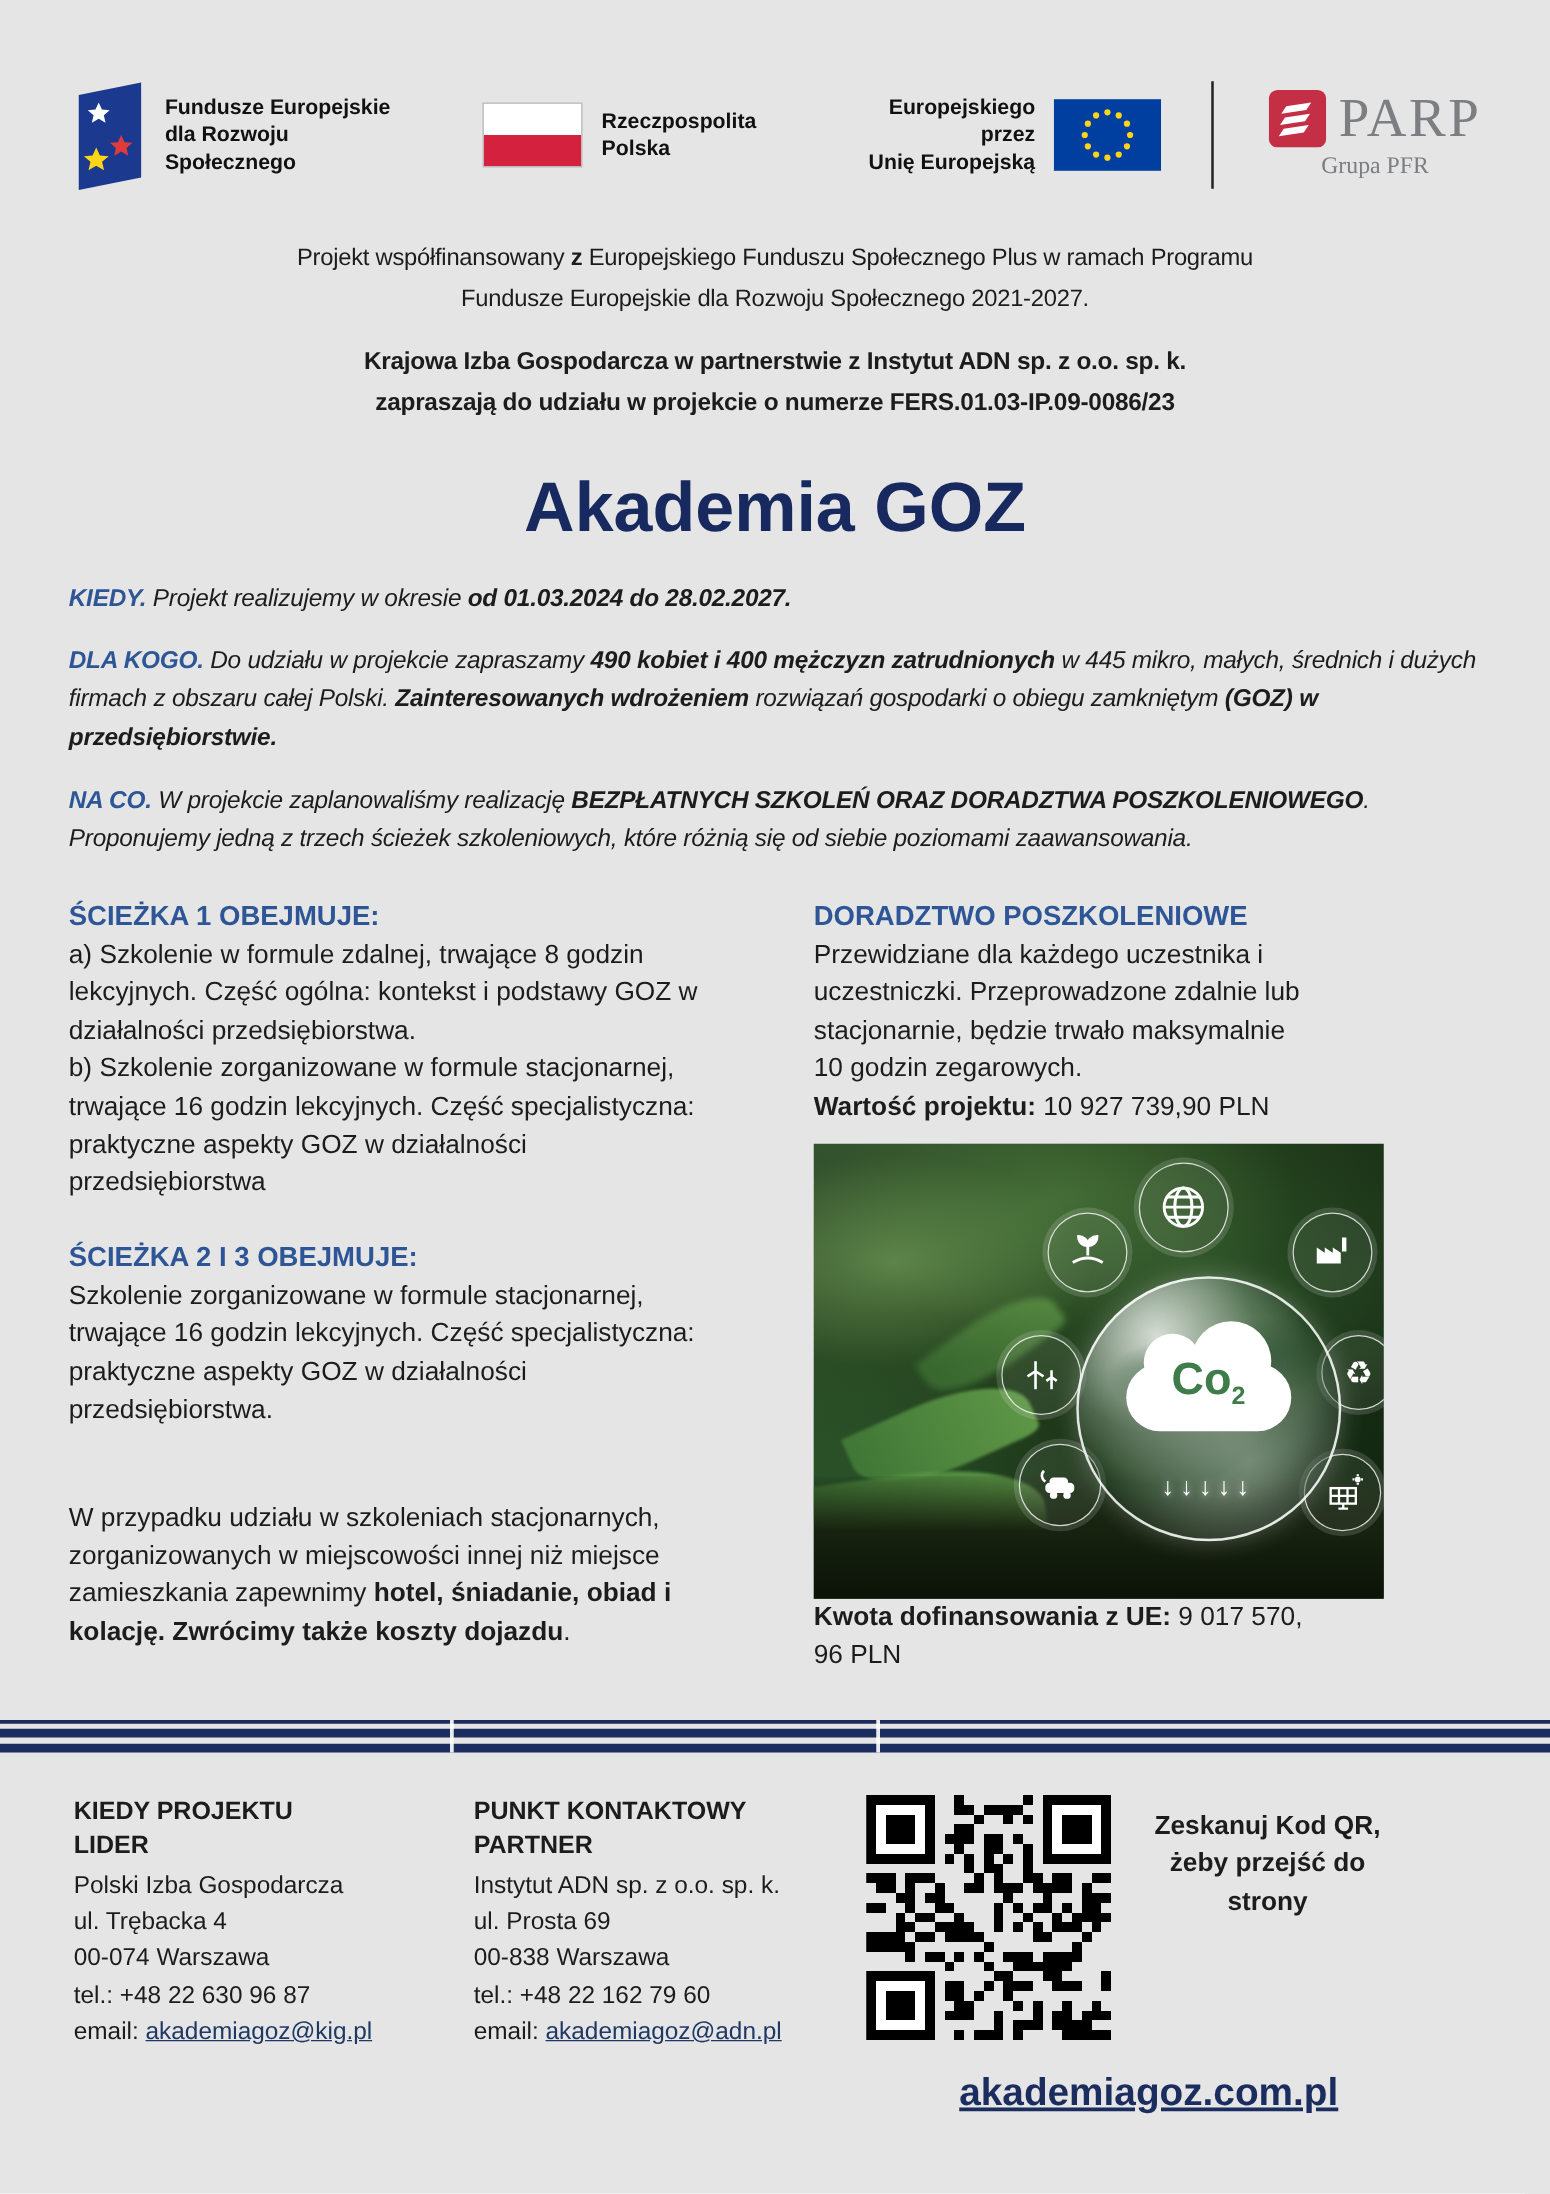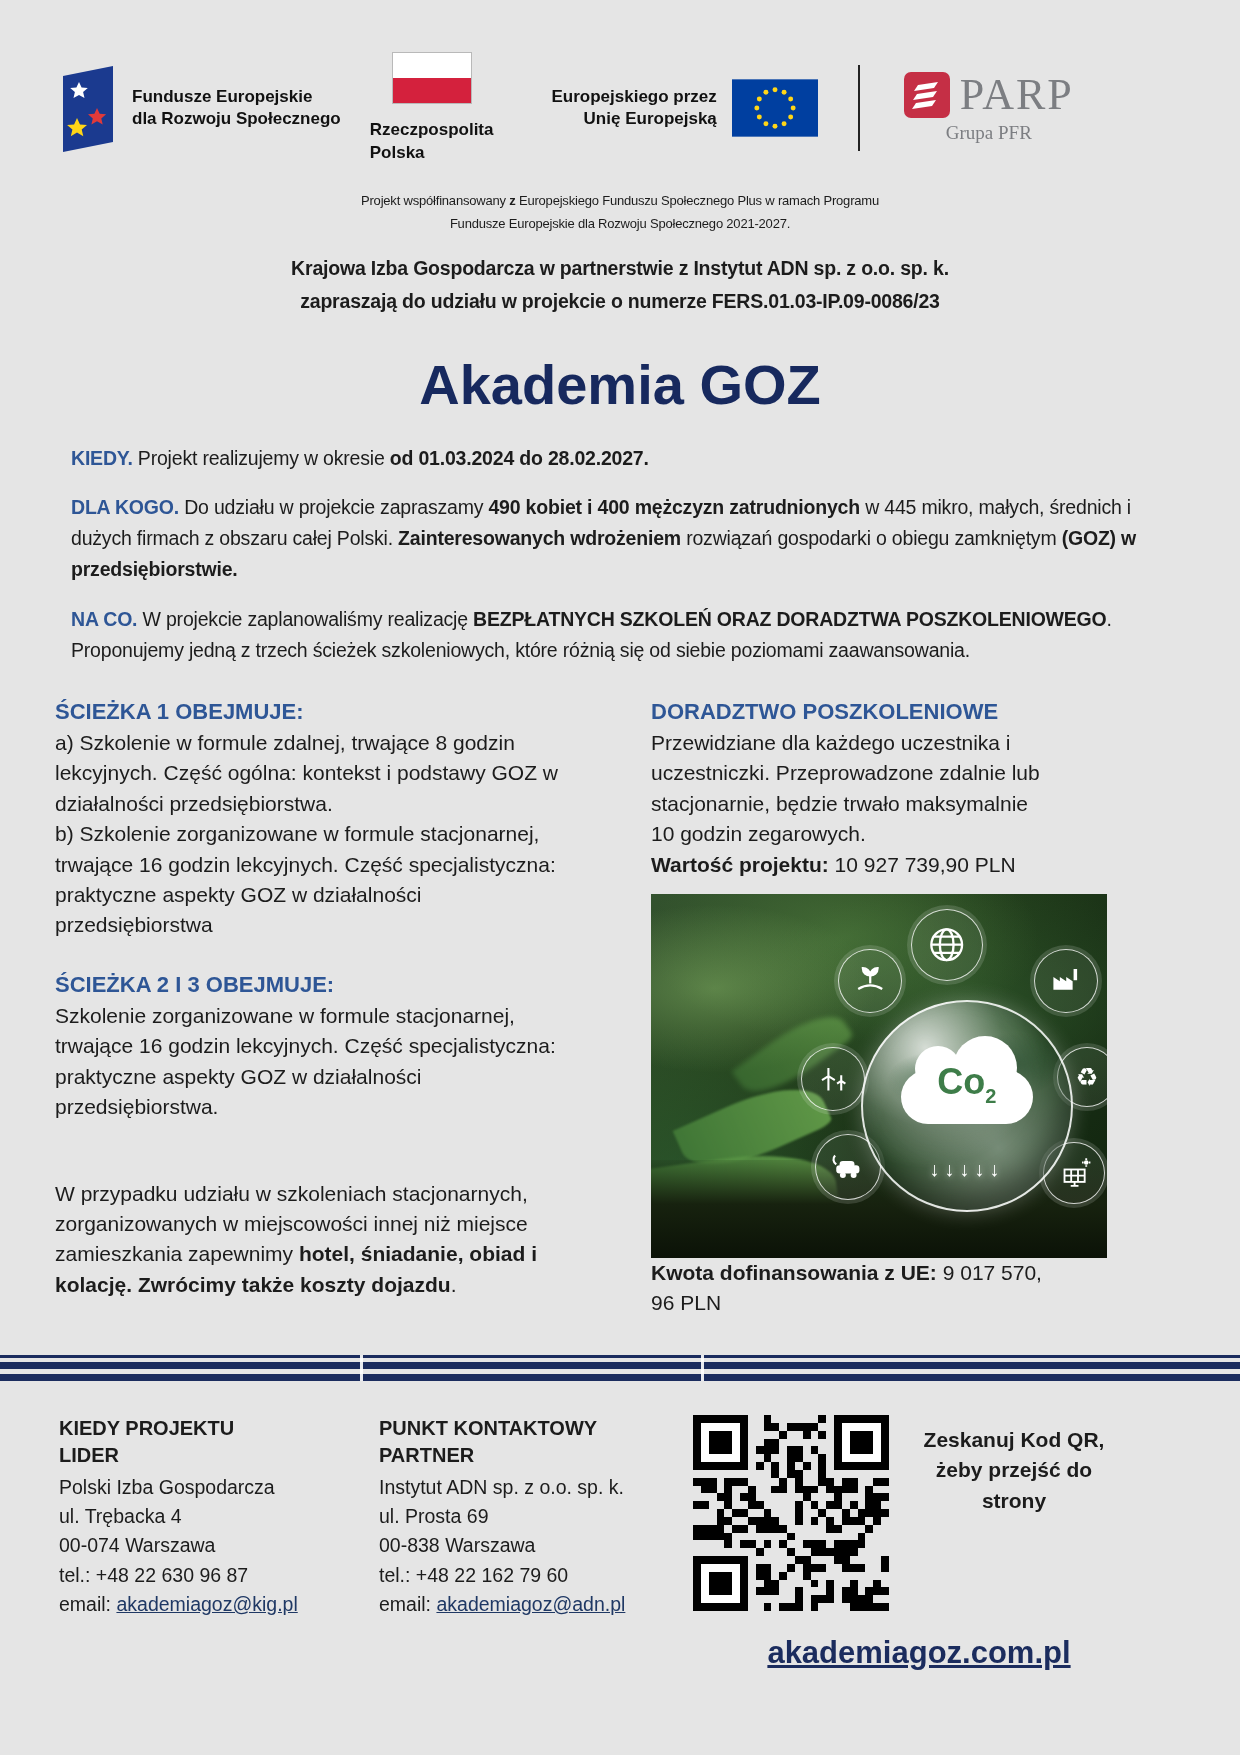--- a/index.html
+++ b/index.html
@@ -12,25 +12,25 @@
   .logo-text{font-size:17px;font-weight:bold;line-height:1.3;color:#111;}
   .logo-text.right{text-align:right;}
   .pl-flag{width:80px;height:52px;border:1px solid #b9b9b9;box-sizing:border-box;
     background:linear-gradient(180deg,#fff 0 50%,#d4213d 50% 100%);}
   .vline{width:2px;height:86px;background:#222;margin:0 44px 0 40px;}
   .parp{display:flex;flex-direction:column;align-items:center;gap:2px;}
   .parp-row{display:flex;align-items:center;gap:10px;}
   .parp-word{font-family:"Liberation Serif","DejaVu Serif",serif;font-size:44px;color:#7c7e82;letter-spacing:2px;line-height:1;}
   .parp-sub{font-family:"Liberation Serif","DejaVu Serif",serif;font-size:19px;color:#7c7e82;margin-top:2px;}
   
-  .intro{margin:26px auto 0;max-width:1000px;text-align:center;font-size:13px;line-height:1.75;letter-spacing:-0.2px;}
+  .intro{margin:26px auto 0;max-width:1000px;text-align:center;font-size:19px;line-height:1.75;letter-spacing:-0.2px;}
   .partners{margin:16px auto 0;text-align:center;font-size:19.5px;font-weight:bold;line-height:1.7;letter-spacing:-0.2px;}
   h1.title{margin:34px 0 0;text-align:center;font-size:56px;font-weight:bold;color:#17295e;letter-spacing:0;}
   
-  .para{font-size:19.5px;line-height:1.6;margin:18px 16px 0;letter-spacing:-0.2px;}
+  .para{font-size:19.5px;line-height:1.6;margin:18px 0 0;letter-spacing:-0.2px;font-style:italic;}
   .lbl{color:#2e5696;font-weight:bold;}
   b,.b{font-weight:bold;}
   
   .cols{display:flex;margin-top:30px;}
   .col-left{width:508px;font-size:21px;line-height:1.45;}
   .col-right{width:392px;margin-left:88px;font-size:21px;line-height:1.45;}
   .colhead{font-size:22px;font-weight:bold;color:#2e5696;margin:0 0 4px;}
   .col-left p,.col-right p{margin:0;}
   .gap30{height:28px;} .gap56{height:56px;}
   .valline{margin-top:2px;}
@@ -103,21 +103,21 @@
         <polygon points="8,14 58,4 58,80 8,90" fill="#1b3a8f"></polygon>
         <path d="M24 20 l2.6 5.6 6.2.5 -4.7 4 1.4 6 -5.5-3.2 -5.5 3.2 1.4-6 -4.7-4 6.2-.5 Z" fill="#fff"></path>
         <path d="M22 56 l3 6.4 7 .6 -5.3 4.5 1.6 6.8 -6.3-3.7 -6.2 3.7 1.6-6.8 -5.3-4.5 7-.6 Z" fill="#ffd617"></path>
         <path d="M42 46 l2.7 5.8 6.4.5 -4.8 4.1 1.4 6.2 -5.7-3.3 -5.6 3.3 1.4-6.2 -4.8-4.1 6.4-.5 Z" fill="#e03a3a"></path>
       </svg>
       <div class="logo-text">
         <span>Fundusze Europejskie</span><br>
         <span>dla Rozwoju Społecznego</span>
       </div>
     </div>
-    <div class="logo-block" style="margin-left:29px;flex-direction:column;">
+    <div class="logo-block" style="margin-left:46px;">
       <div class="pl-flag"></div>
       <div class="logo-text">
         <span>Rzeczpospolita</span><br>
         <span>Polska</span>
       </div>
     </div>
     <div class="logo-block" style="margin-left:58px;">
       <div class="logo-text right">
         <span>Europejskiego przez</span><br>
         <span>Unię Europejską</span>

